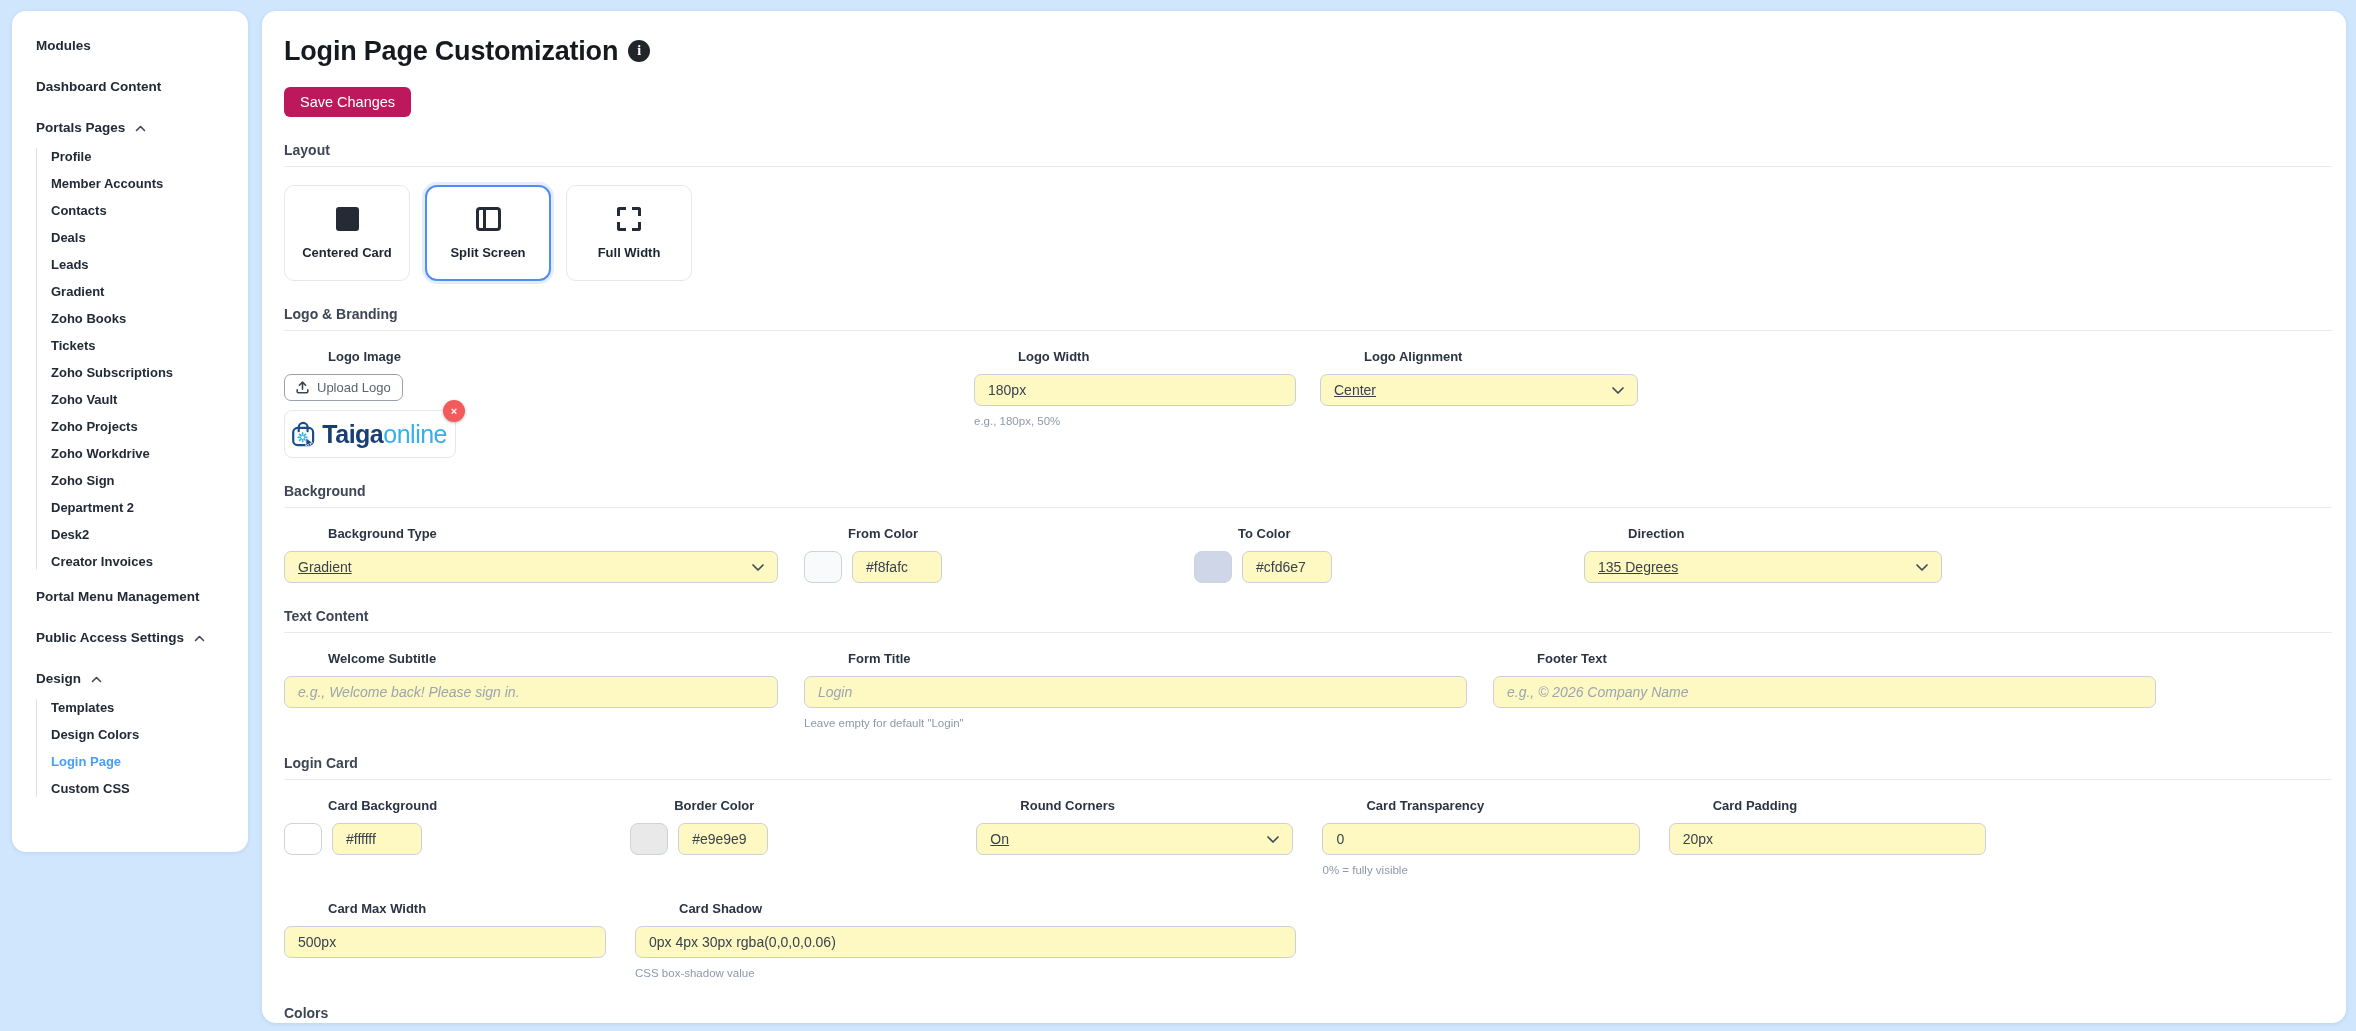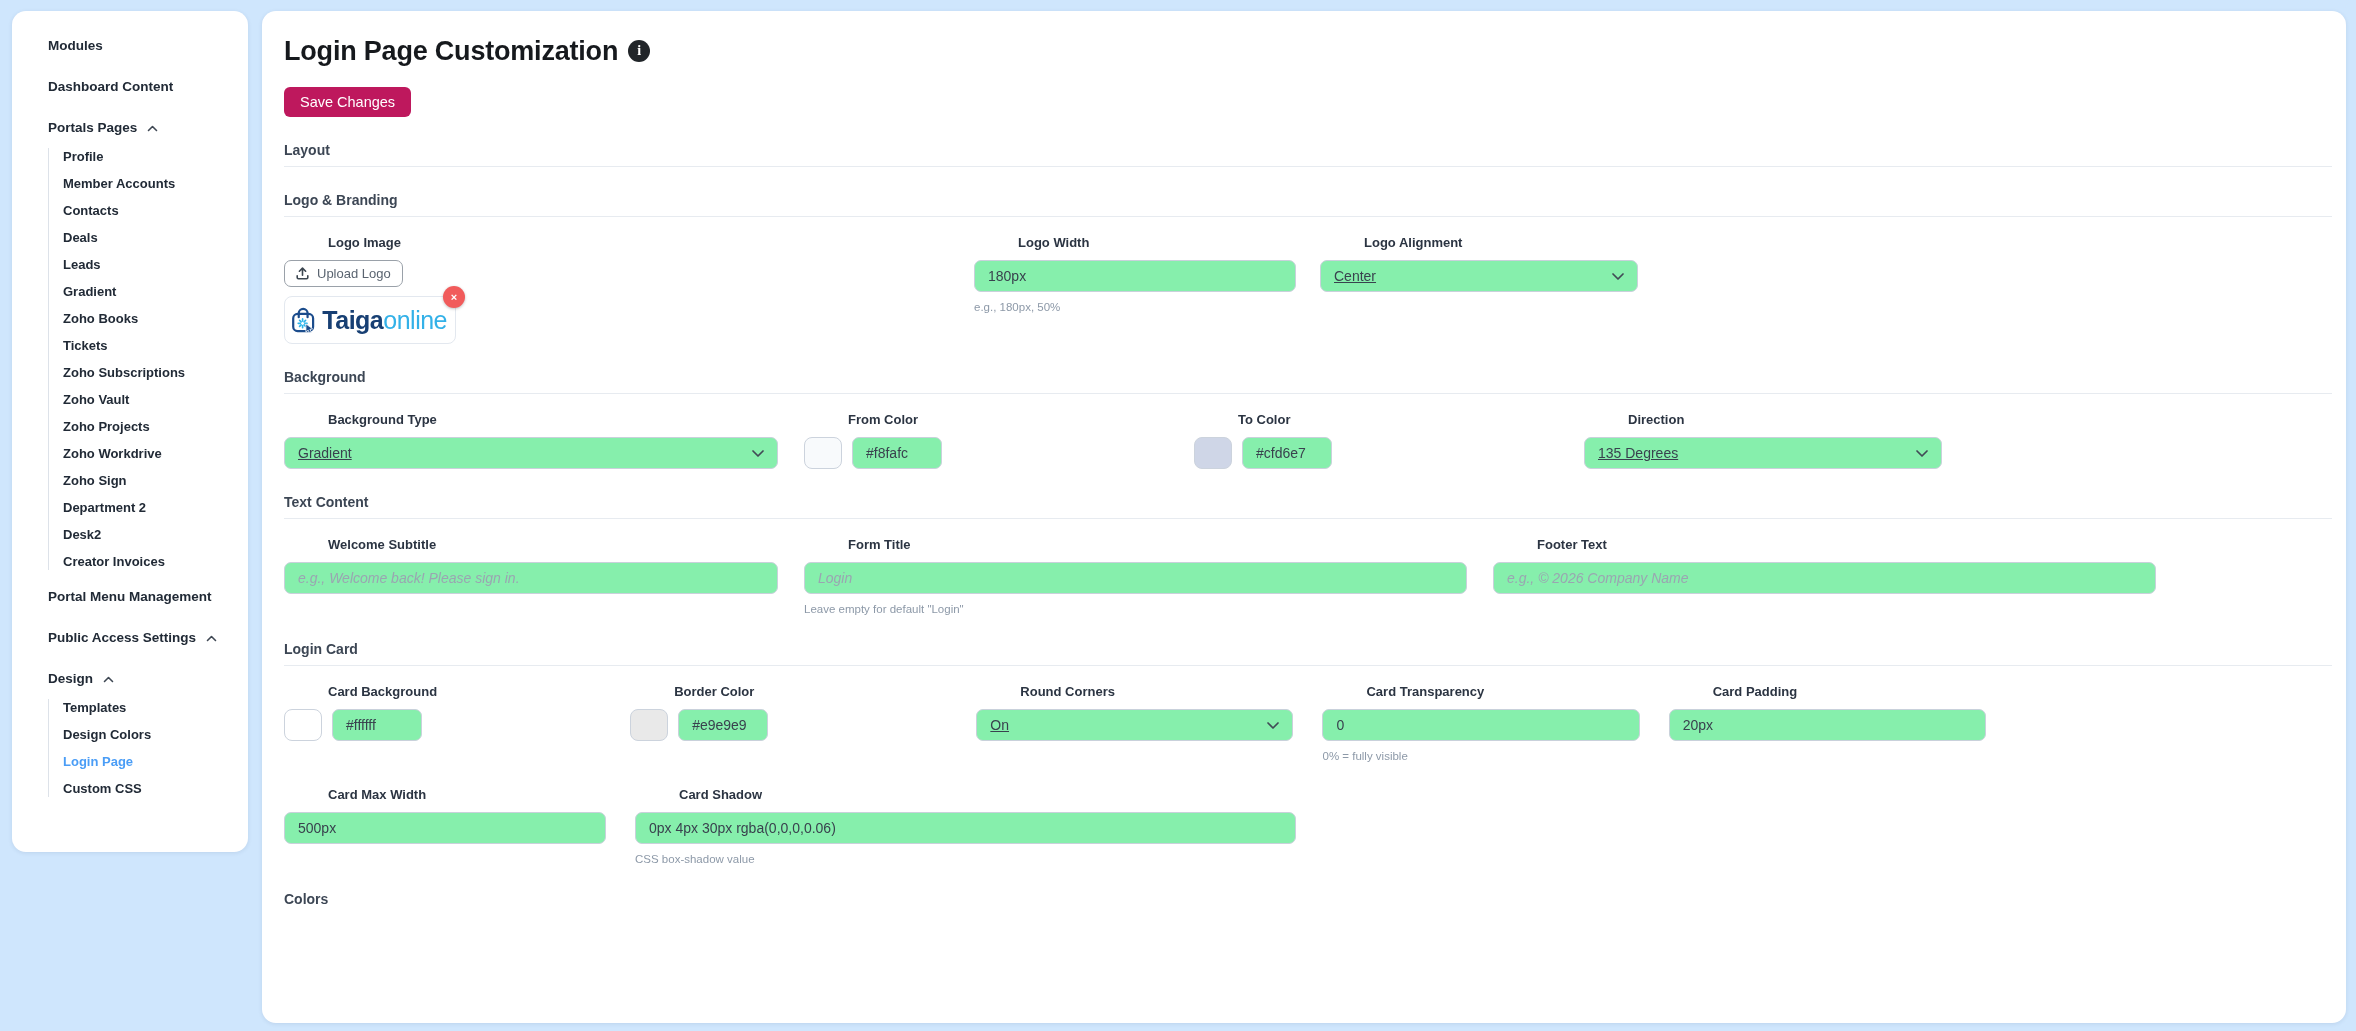--- a/index.html
+++ b/index.html
@@ -9,21 +9,21 @@
     font-family:"Liberation Sans","DejaVu Sans",sans-serif;
     color:#2b3442;
     overflow:hidden;
   }
   .frame { display:flex; padding:11px 10px 8px 12px; gap:14px; height:1031px; }
 
   
   .sidebar {
     width:236px; height:841px; background:#fff; border-radius:14px;
     box-shadow:0 1px 4px rgba(30,50,90,.10);
-    padding:26px 10px 20px 36px; flex:none;
+    padding:26px 10px 20px 24px; flex:none;
   }
   .nav-top { display:flex; align-items:center; gap:10px; font-size:13.5px; font-weight:700; color:#212a36; margin-bottom:24px; cursor:pointer; line-height:17px; }
   .nav-top .caret { flex:none; margin-top:1px; }
   .nav-sub { border-left:1px solid #dde2e9; margin:-12px 0 18px 0; padding:1px 0 0 14px; }
   .nav-sub-item { font-size:13px; font-weight:700; color:#212a36; line-height:16px; margin-bottom:11px; cursor:pointer; }
   .nav-sub-item.active { color:#4a9df6; }
 
   
   .main {
     flex:1; height:1012px; background:#fff; border-radius:14px;
@@ -69,21 +69,21 @@
 
   
   .row-logo  { display:grid; grid-template-columns:666px 322px 318px; column-gap:24px; }
   .row-bg    { display:grid; grid-template-columns:494px 364px 364px 358px; column-gap:26px; }
   .row-text  { display:grid; grid-template-columns:494px 663px 663px; column-gap:26px; }
   .row-card1 { display:grid; grid-template-columns:repeat(6,1fr); column-gap:29px; }
   .row-card2 { display:grid; grid-template-columns:322px 661px; column-gap:29px; margin-top:24px; }
 
   .field-label { display:block; font-size:13px; font-weight:700; color:#2b3442; margin-bottom:9px; line-height:16px;padding-left:44px; }
   .text-input, .select {
-    width:100%; height:32px; background:#86efac; border:1px solid #c9d1db; border-radius:7px;
+    width:100%; height:32px; background:#fef9c3; border:1px solid #c9d1db; border-radius:7px;
     font-size:14px; color:#39424e; padding:0 13px; font-family:inherit;
   }
   .text-input::placeholder { color:#9aa5b1; font-style:italic; opacity:1; }
   .select { display:flex; align-items:center; justify-content:space-between; cursor:pointer;text-decoration:underline; }
   .helper { font-size:11.5px; color:#8d99a8; margin-top:8px; line-height:14px; }
 
   .color-combo { display:flex; align-items:flex-end; gap:10px; }
   .color-swatch { width:38px; height:32px; border:1px solid #ccd3dd; border-radius:8px; flex:none; cursor:pointer; }
   .hex-input { width:90px; flex:none; }
 
@@ -175,20 +175,41 @@
       <h1 class="page-title">Login Page Customization</h1>
       <span class="info-icon">i</span>
     </div>
 
     <button class="save-btn">Save Changes</button>
 
     
     <section class="section">
       <div class="section-title">Layout</div>
       <hr class="section-divider">
+      <div class="section-body layout-options">
+        <div class="layout-card">
+          <span class="icon-centered"></span>
+          <span class="layout-card-label">Centered Card</span>
+        </div>
+        <div class="layout-card selected">
+          <span class="icon-split">
+              <span></span>
+            </span>
+          <span class="layout-card-label">Split Screen</span>
+        </div>
+        <div class="layout-card">
+          <span class="icon-fullwidth">
+              <i class="tl"></i>
+              <i class="tr"></i>
+              <i class="bl"></i>
+              <i class="br"></i>
+            </span>
+          <span class="layout-card-label">Full Width</span>
+        </div>
+      </div>
     </section>
 
     
     <section class="section">
       <div class="section-title">Logo &amp; Branding</div>
       <hr class="section-divider">
       <div class="section-body row-logo">
         <div>
           <label class="field-label">Logo Image</label>
           <button class="upload-btn">

